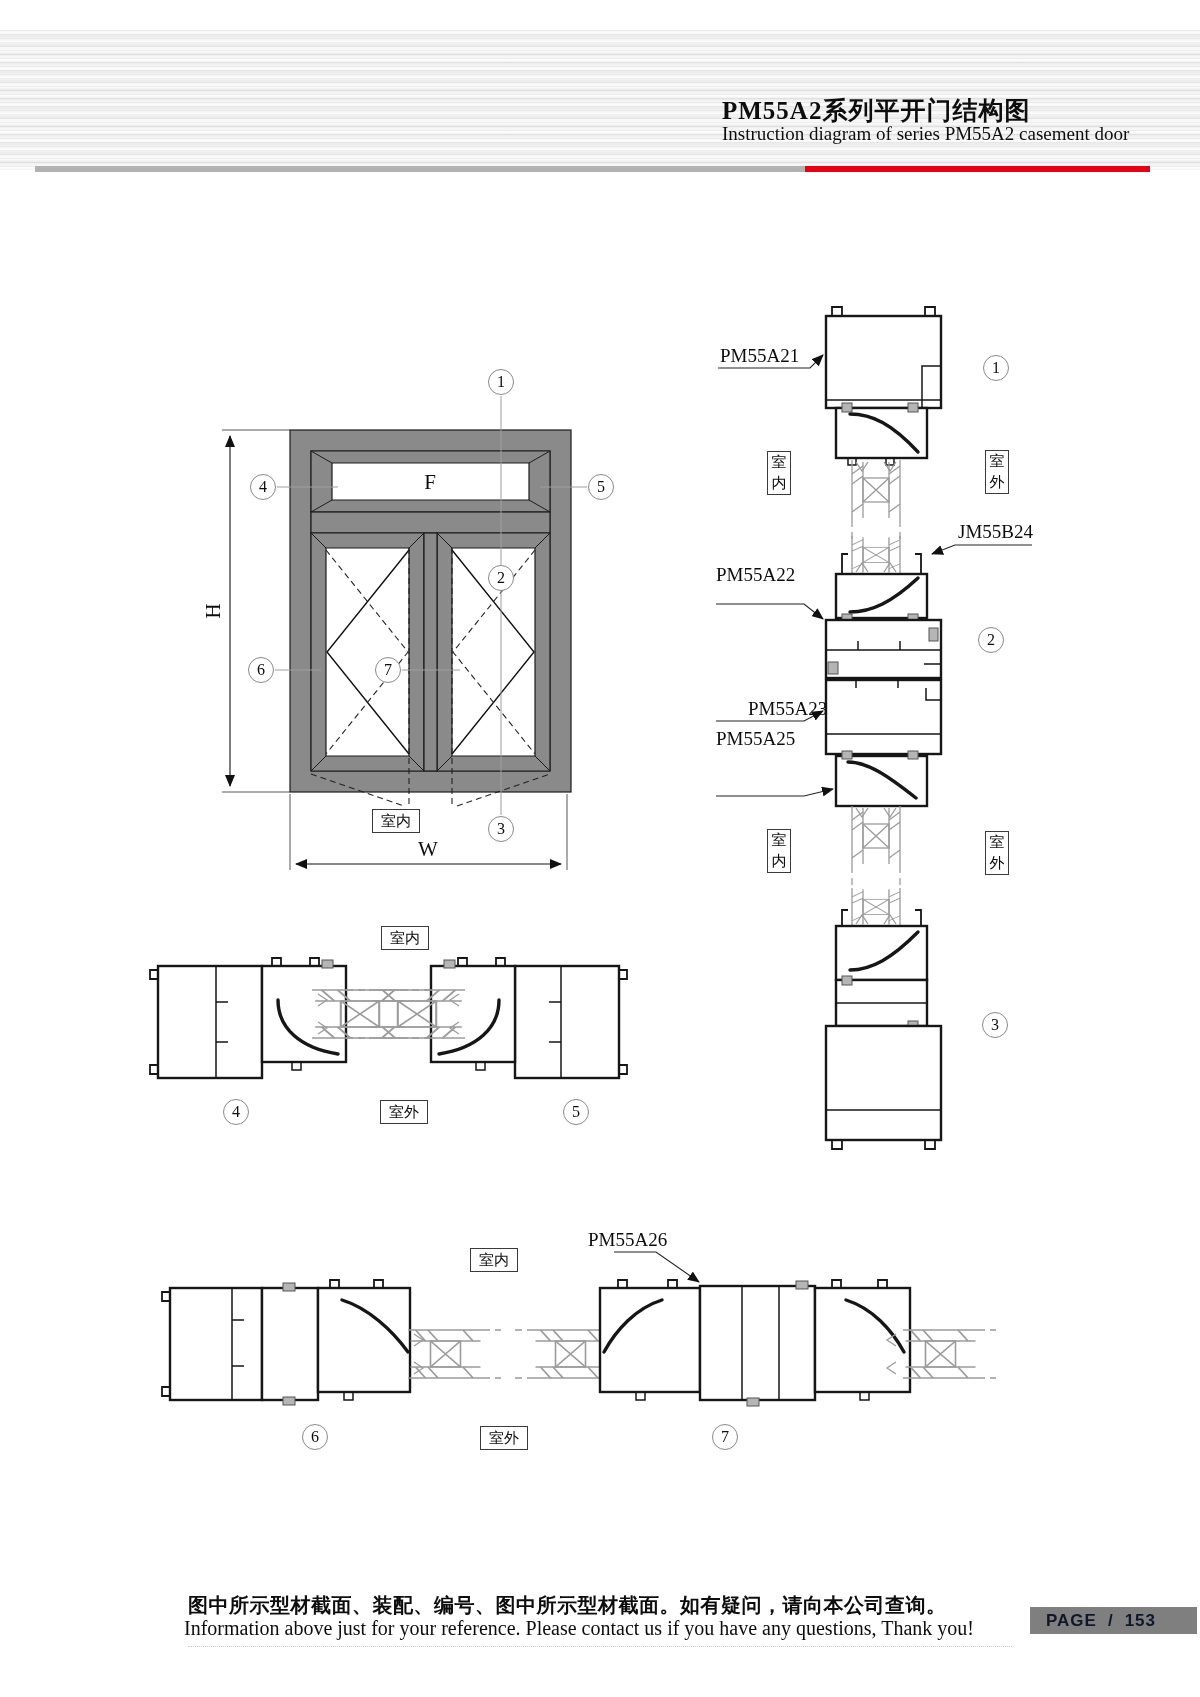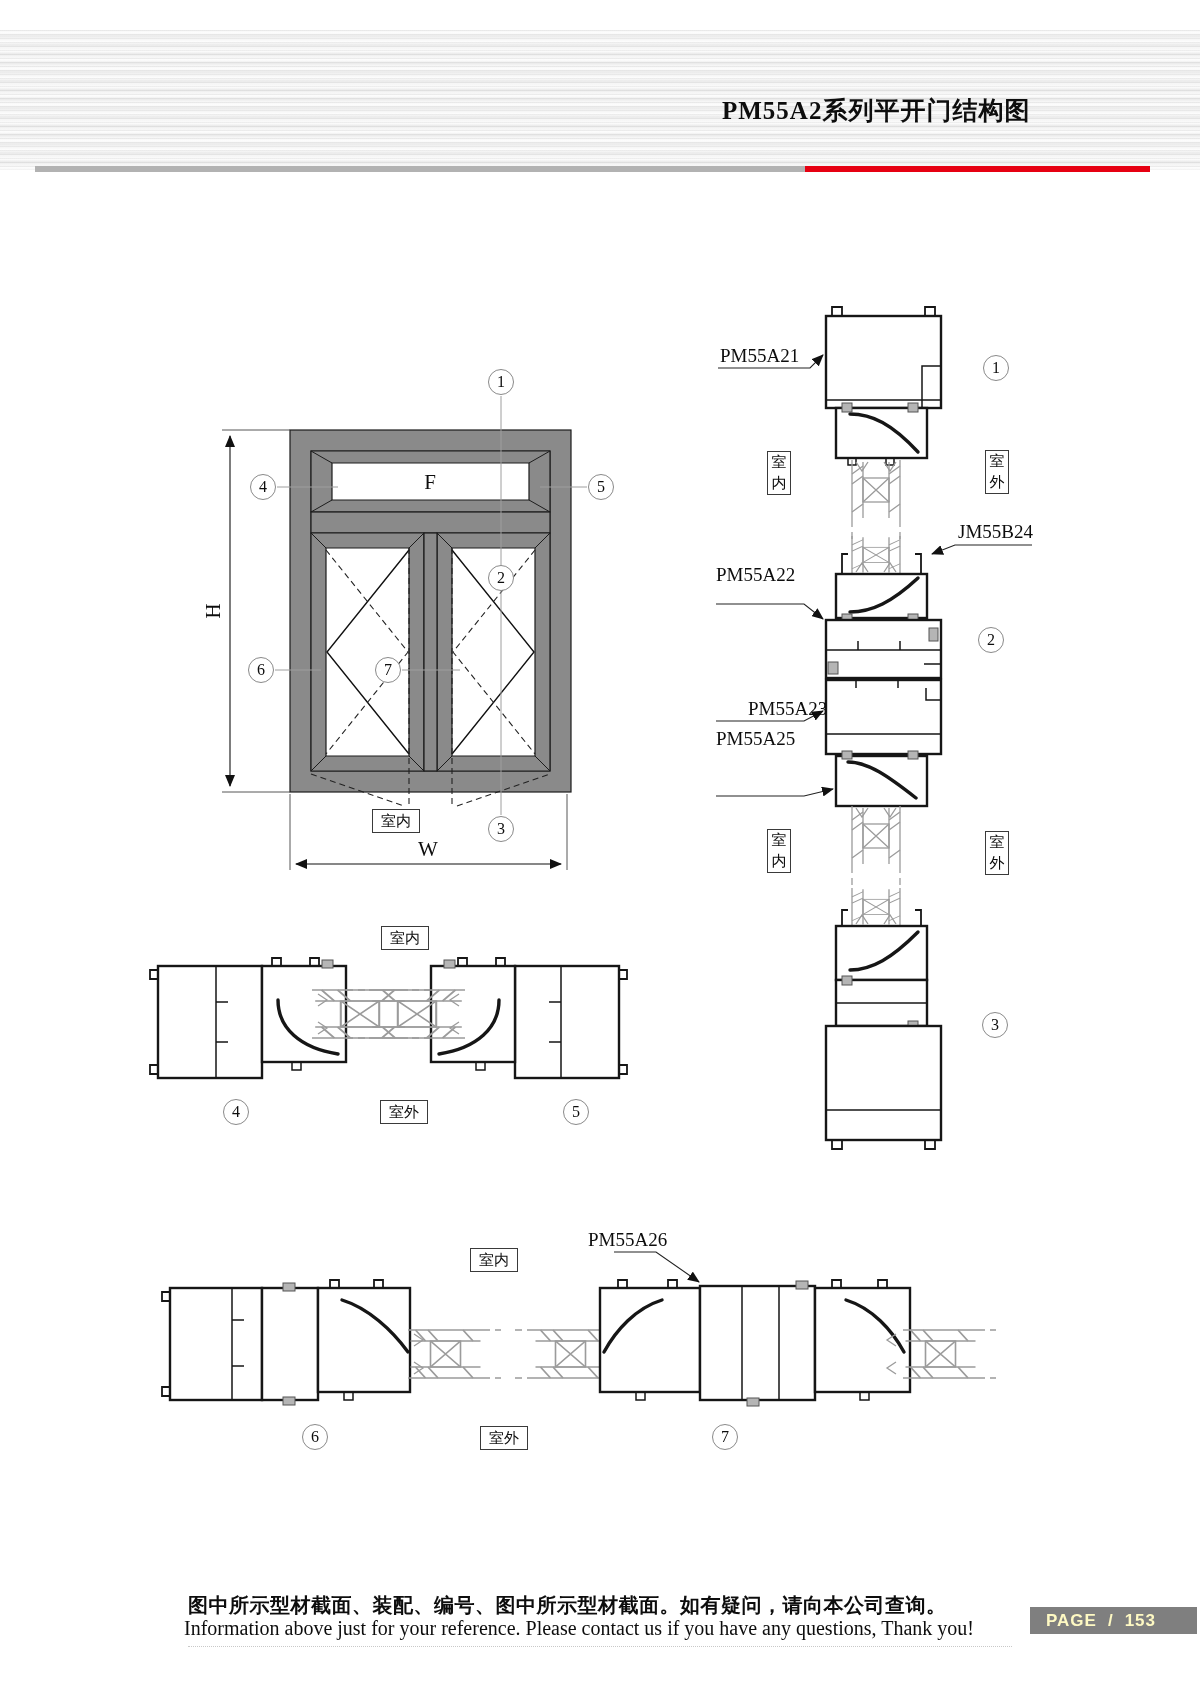--- a/index.html
+++ b/index.html
@@ -26,21 +26,21 @@
   .plabel{font-size:19px;white-space:nowrap;}
   .dim{font-size:21px;}
   .ctr{transform:translate(-50%,-50%);}
   .ctr-rot{transform:translate(-50%,-50%) rotate(-90deg);}
   
   .ftr-zh{left:188px;top:1592px;font-size:20px;font-family:"Liberation Sans",sans-serif;
           font-weight:bold;letter-spacing:0.5px;white-space:nowrap;}
   .ftr-en{left:184px;top:1617px;font-size:20px;white-space:nowrap;text-align:right;}
   .ftr-dots{left:188px;top:1646px;width:824px;height:0;border-top:1px dotted #c9c9c9;}
   .badge{left:1030px;top:1607px;width:167px;height:27px;background:var(--badge-gray,#7f7f7f);
-         color:#fef9c3;font-family:"Liberation Sans",sans-serif;font-weight:bold;font-size:17px;
+         color:#0f172a;font-family:"Liberation Sans",sans-serif;font-weight:bold;font-size:17px;
          line-height:27px;padding-left:16px;box-sizing:border-box;letter-spacing:1px;white-space:nowrap;}
   .badge span{margin-right:11px;}
   
   svg .gray{fill:#8a8a8a;stroke:#1c1c1c;stroke-width:1.2;}
   svg .grayl{stroke:#1c1c1c;stroke-width:1;fill:none;}
   svg .pr{stroke:#161616;fill:#fff;stroke-width:2.4;}
   svg .pi{stroke:#161616;fill:none;stroke-width:1.5;}
   svg .ph{stroke:#161616;fill:none;stroke-width:1.8;}
   svg .pg{stroke:#161616;fill:none;stroke-width:3.4;stroke-linecap:round;}
   svg .clip{fill:#b5b5b5;stroke:#555;stroke-width:1;}
@@ -53,20 +53,21 @@
   svg .dimln{stroke:#111;stroke-width:1.1;fill:none;}
   svg .ext{stroke:#444;stroke-width:0.9;fill:none;}
 </style>
 </head>
 <body>
 
 <div class="page">
 
   <div class="abs hdr-band"></div>
   <div class="abs title-zh">PM55A2系列平开门结构图</div>
+  <div class="abs title-en">Instruction diagram of series PM55A2 casement door</div>
   <div class="abs div-gray"></div>
   <div class="abs div-red"></div>
 
   <svg class="abs" style="left:0;top:0" width="1200" height="1697" viewBox="0 0 1200 1697">
     <defs>
       <marker id="arw" viewBox="0 0 12 10" markerWidth="12" markerHeight="10" refX="11" refY="5" orient="auto-start-reverse" markerUnits="userSpaceOnUse">
         <path d="M0,0 L12,5 L0,10 Z" fill="#111"></path>
       </marker>
       <g id="glzv">
         <path class="gz" d="M4,0 V60 M52,0 V60"></path>

